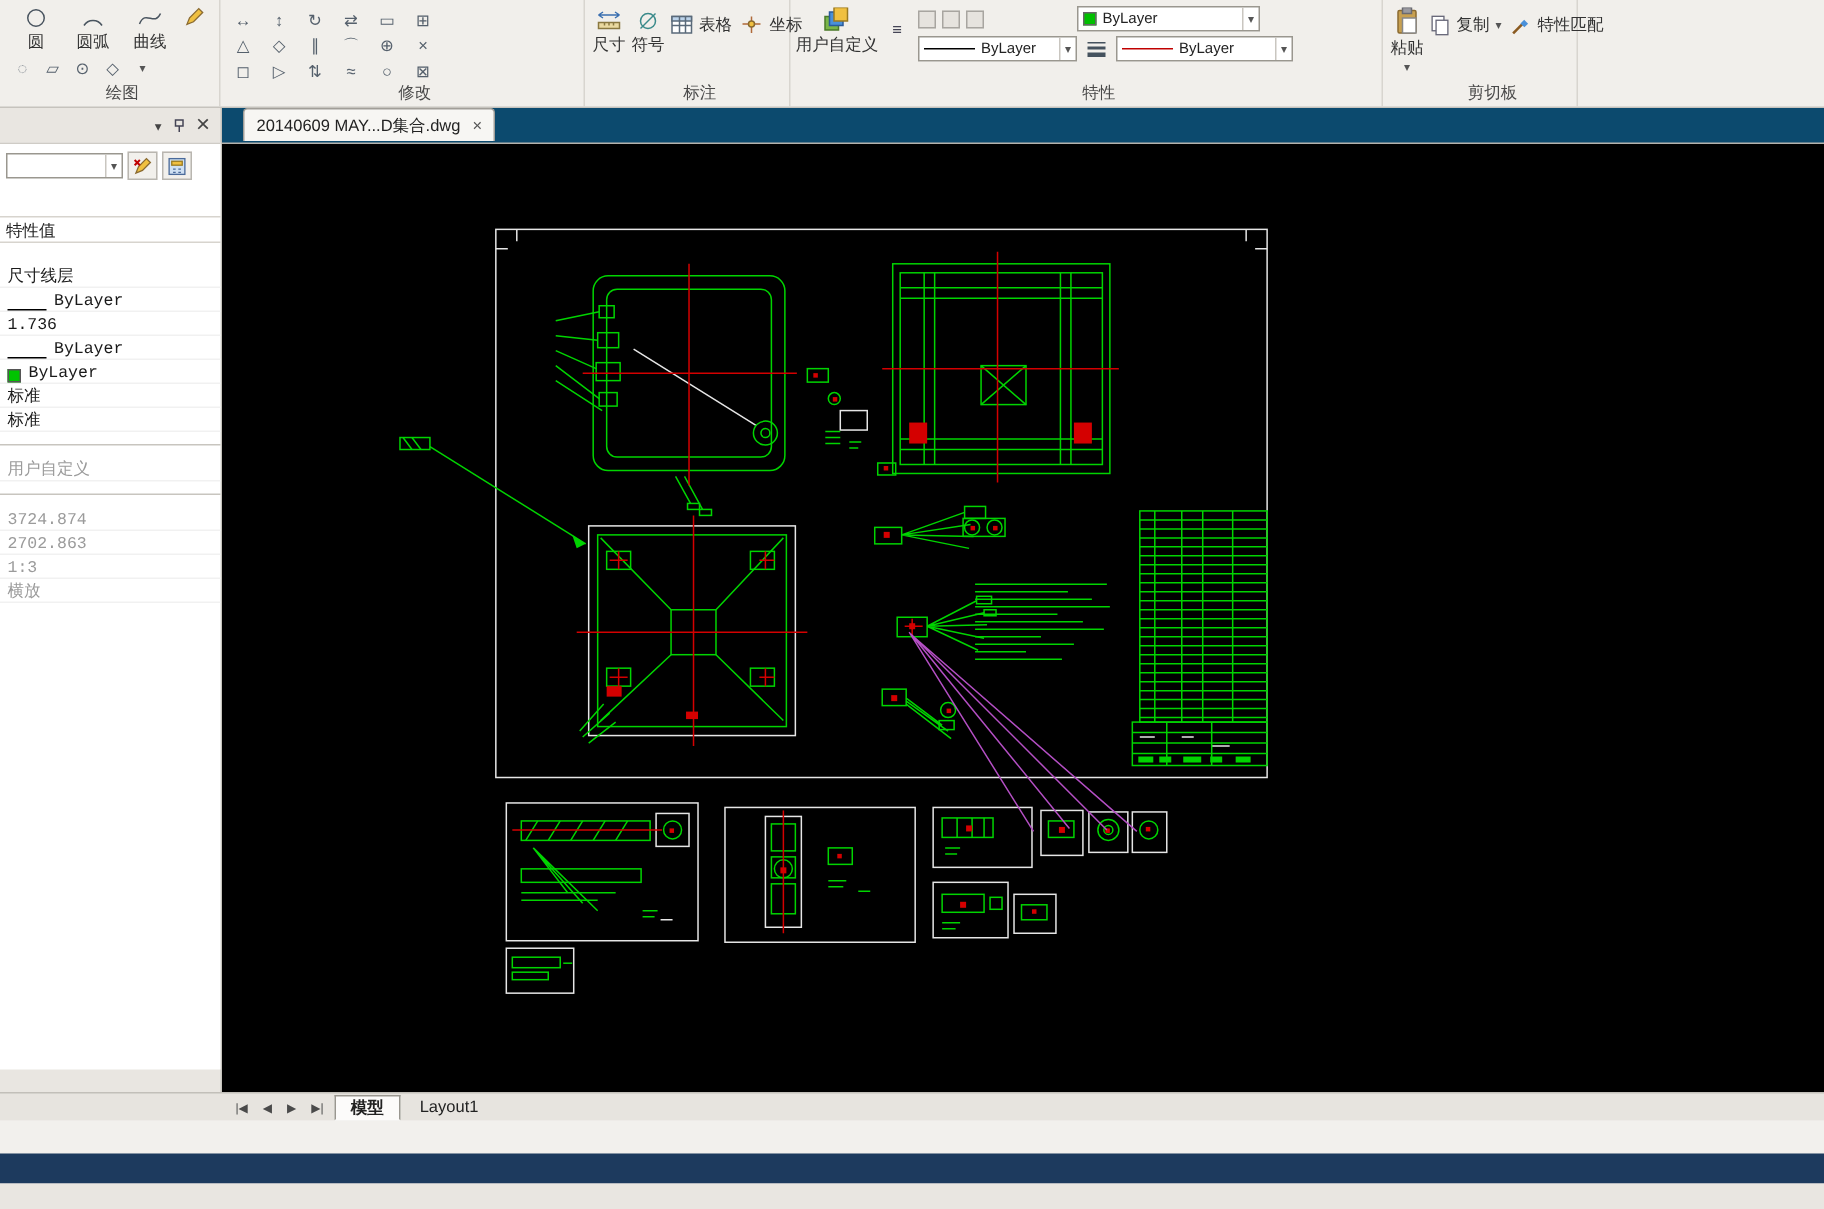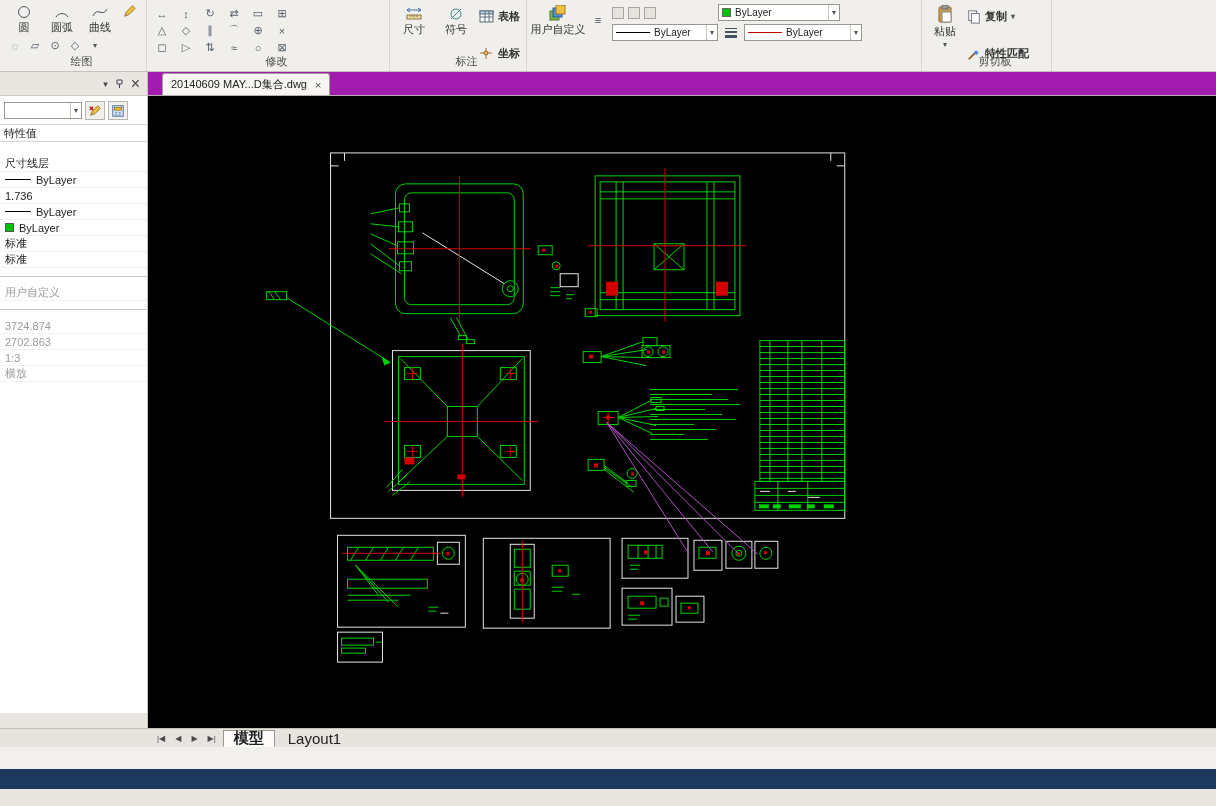--- a/index.html
+++ b/index.html
@@ -15,21 +15,21 @@
                  font-size:11px; color:#4a4a4a; }
   .rb-big { display:flex; flex-direction:column; align-items:center; gap:1px;
             width:38px; padding-top:3px; border-radius:2px; cursor:default; }
   .rb-big .lbl { font-size:11px; color:#333; white-space:nowrap; }
   .rb-row { display:flex; align-items:flex-start; }
   .rb-small { width:20px; height:17px; display:flex; align-items:center; justify-content:center;
               font-size:11px; color:#55606c; }
   .modify-grid { display:grid; grid-template-columns:repeat(6,22px); grid-auto-rows:17px;
                  column-gap:2px; padding-top:3px; }
   .ann-wrap { display:flex; gap:4px; }
-  .ann-col { display:flex; flex-direction:column; gap:18px; padding-top:5px;font-weight:bold; }
+  .ann-col { display:flex; flex-direction:row; gap:6px; padding-top:5px; }
   .ann-row { display:flex; align-items:center; gap:4px; font-size:11px; color:#333; height:19px; white-space:nowrap; }
   .props-wrap { display:flex; gap:6px; align-items:flex-start; }
   .props-col { display:flex; flex-direction:column; gap:3px; padding-top:2px; }
   .props-minirow { display:flex; align-items:center; gap:4px; }
   .combo { height:17px; border:1px solid #9a978f; background:#fff; display:flex;
            align-items:center; font-size:10px; color:#222; padding-left:3px; gap:4px; }
   .combo .arrow { margin-left:auto; border-left:1px solid #c9c6c0; padding:0 3px;
                   font-size:8px; color:#555; align-self:stretch; display:flex; align-items:center; }
   .linesample { width:34px; border-top:1px solid #000; }
   .linesample.red { border-top-color:#c00000; }
@@ -39,61 +39,61 @@
   .lw-btn i { display:block; background:#45525e; height:1px; }
   .lw-btn i:nth-child(2){ height:2px; } .lw-btn i:nth-child(3){ height:3px; }
   .mini-ico { width:12px; height:12px; border:1px solid #a8a5a0; background:#e6e3de; }
   .overflow-btn { width:16px; height:16px; font-size:11px; color:#445; display:flex;
                   align-items:center; justify-content:center; }
   .filler { flex:1; border-right:none; }
   .drop { font-size:8px; color:#555; }
 
   
   .tabstrip { position:absolute; top:72px; left:148px; width:1068px; height:24px;
-              background:#a21caf; border-bottom:1px solid #b5b2ac; display:flex; align-items:flex-end; }
+              background:#0c4a6e; border-bottom:1px solid #b5b2ac; display:flex; }
   .doctab { margin-left:14px; height:22px; background:#f7f6f3; border:1px solid #a19e98;
             border-bottom:none; border-radius:3px 3px 0 0; display:flex; align-items:center;
             gap:8px; padding:0 8px; font-size:11px; color:#222; }
   .doctab .x { color:#555; font-size:11px; cursor:default; }
 
   
   .palette { position:absolute; top:72px; left:0; width:148px; height:656px;
              background:#e9e6e1; border-right:1px solid #c6c3bd; }
   .pal-head { height:23px; display:flex; justify-content:flex-end; align-items:center;
               gap:7px; padding-right:7px; color:#444; }
   .pal-head .gly { font-size:9px; }
   .pal-body { background:#fff; height:618px; border-top:1px solid #cfccc6; }
   .pal-combo-row { display:flex; gap:3px; padding:5px 4px 3px 4px; align-items:center; }
   .pal-combo { width:78px; height:17px; border:1px solid #9a978f; background:#fff;
                display:flex; align-items:center; }
   .pal-combo .arrow { margin-left:auto; font-size:8px; color:#555; padding:0 3px;
                       border-left:1px solid #c9c6c0; align-self:stretch; display:flex; align-items:center; }
   .pal-iconbtn { width:20px; height:19px; border:1px solid #b9b6b0; background:#f2f0ec;
                  display:flex; align-items:center; justify-content:center; }
-  .pal-header-row { height:18px; margin-top:1px; border-top:1px solid #d7d4ce;
+  .pal-header-row { height:18px; margin-top:21px; border-top:1px solid #d7d4ce;
                     border-bottom:1px solid #d7d4ce; display:flex; align-items:center;
                     padding-left:4px; font-size:11px; color:#222; }
   .pal-rows { margin-top:14px; }
-  .pal-row { height:16px; display:flex; align-items:center; padding-left:5px;
-             font-size:11px; color:#1a1a1a; border-bottom:1px solid #f1f1f1; }
+  .pal-row { height:16px; display:flex; align-items:flex-end; padding-left:5px;
+             font-size:11px; color:#1a1a1a; border-bottom:1px solid #f1f1f1;font-family:Liberation Mono, monospace; }
   .pal-row.muted { color:#9b9b9b; }
   .line-swatch { display:inline-block; width:26px; border-top:1px solid #000; margin-right:5px; }
   .color-swatch { display:inline-block; width:9px; height:9px; background:#00c400;
                   border:1px solid #555; margin-right:5px; }
   .pal-sep { border-bottom:1px solid #c8c5bf; margin:8px 0; }
 
   
   .canvas { position:absolute; top:96px; left:148px; width:1068px; height:632px; background:#000; }
 
   
   .layoutbar { position:absolute; top:728px; left:0; width:1216px; height:19px;
                background:#e7e4df; border-top:1px solid #c2bfb9; display:flex; align-items:center; }
   .navbtn { font-size:8px; color:#4a4a4a; padding:0 5px; }
   .navbtn:first-of-type { margin-left:152px; }
-  .laytab { height:17px; display:flex; align-items:center; padding:0 10px; font-size:15px;
+  .laytab { height:17px; display:flex; align-items:center; padding:0 10px; font-size:11px;
             color:#222; margin-left:2px; border:1px solid transparent; }
   .laytab.active { background:#fcfbfa; border:1px solid #9a9790; border-bottom-color:#fcfbfa; font-weight:bold; }
   .statusbar { position:absolute; top:747px; left:0; width:1216px; height:22px; background:#f2f0ed; }
   .cmdbar { position:absolute; top:769px; left:0; width:1216px; height:20px; background:#1d3a5e; }
   .bottombar { position:absolute; top:789px; left:0; width:1216px; height:17px; background:#e9e6e1; }
 
   svg.icon { display:block; }
 </style>
 </head>
 <body>
@@ -288,20 +288,21 @@
             <div class="combo" style="width:118px;">
               <span class="linesample red"></span>
               <span>ByLayer</span>
               <span class="arrow">
                   <span>▾</span>
                 </span>
             </div>
           </div>
         </div>
       </div>
+      <div class="panel-label">特性</div>
     </div>
 
     <div class="panel" style="width:130px;">
       <div class="rb-row" style="gap:4px;">
         <div class="rb-big" style="width:36px;">
           <svg class="icon" width="16" height="18" viewBox="0 0 16 18">
             <rect x="2" y="2" width="12" height="15" rx="1" fill="#c8a050" stroke="#8a6a30"></rect>
             <rect x="5" y="0" width="6" height="4" fill="#9a9aa0" stroke="#6a6a70"></rect>
             <rect x="5" y="7" width="9" height="10" fill="#fff" stroke="#888"></rect>
             </svg>

